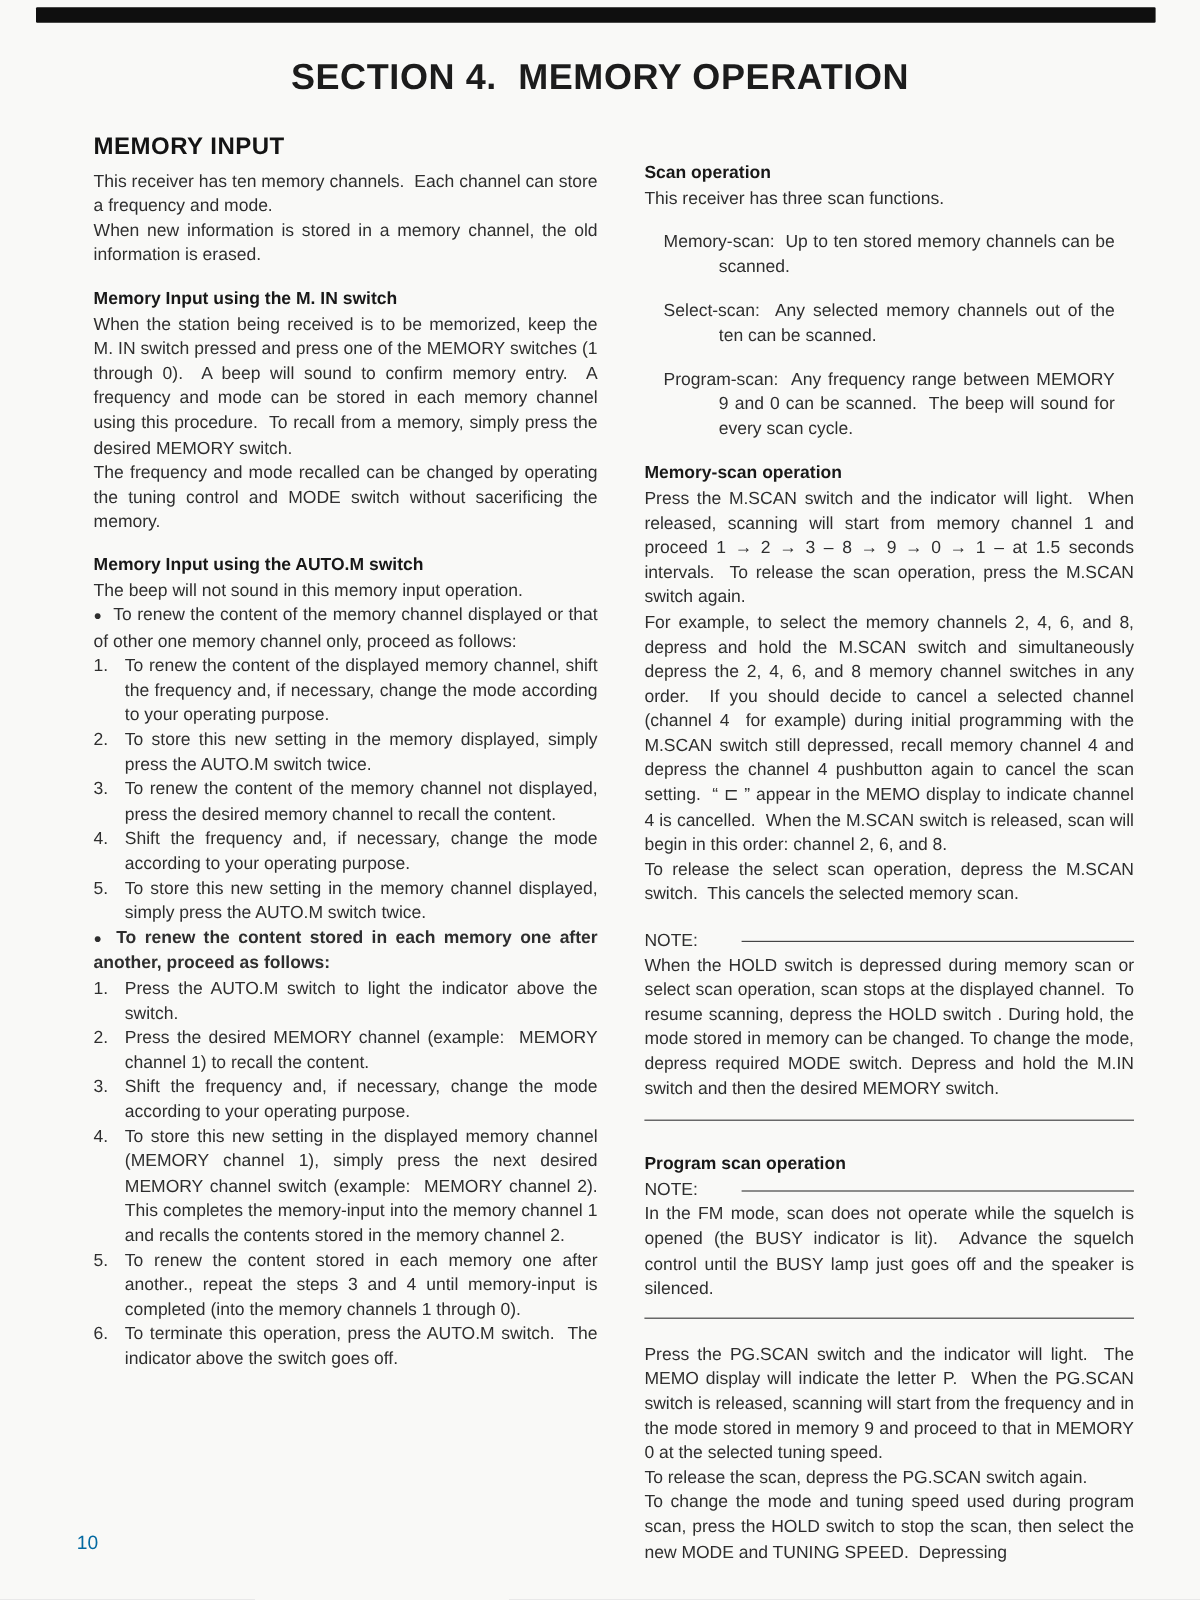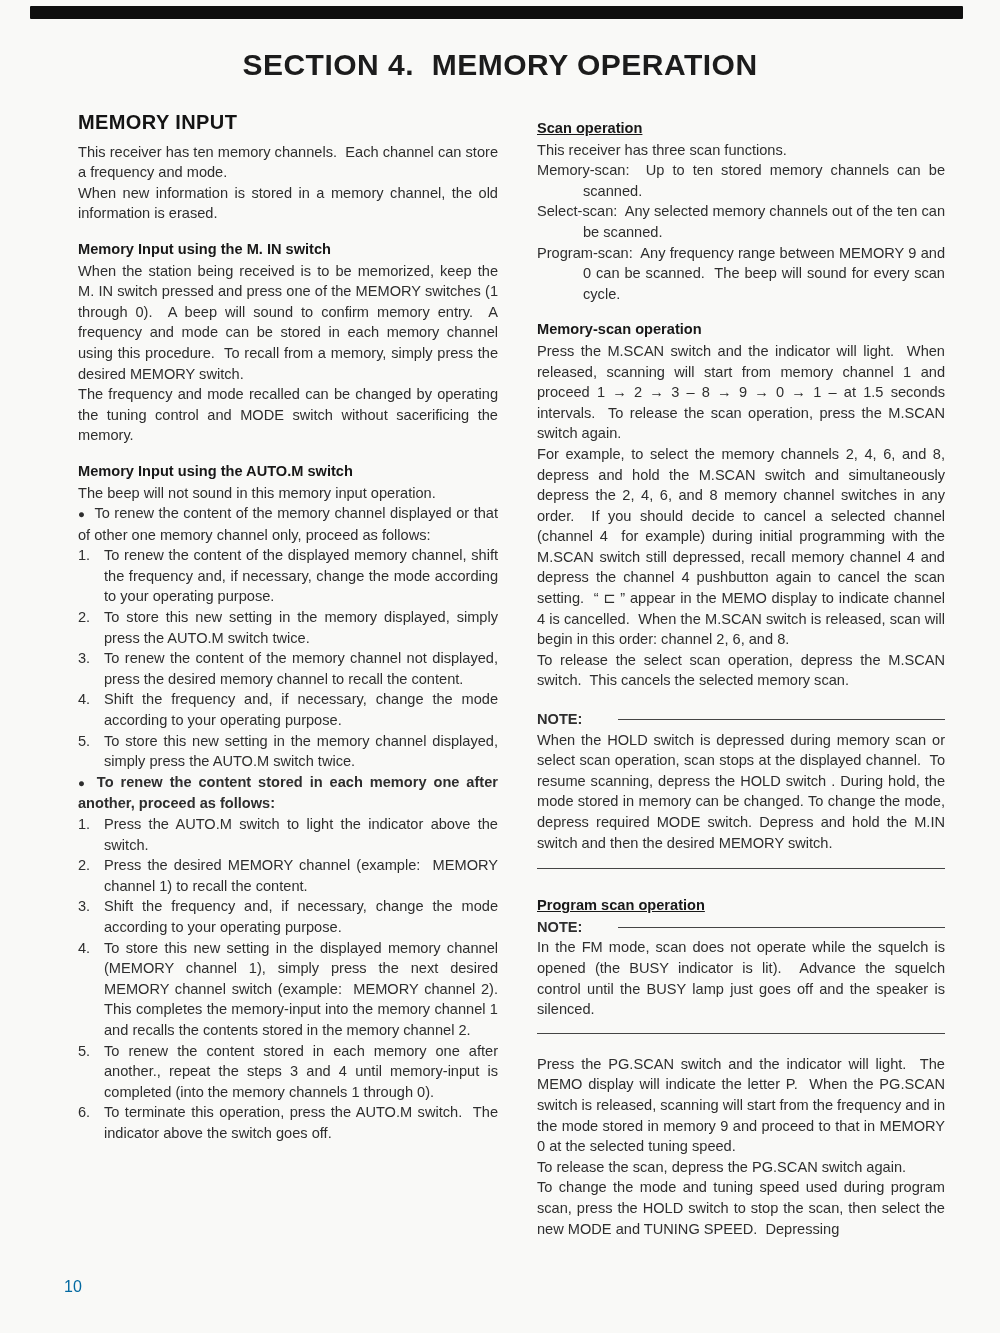--- a/index.html
+++ b/index.html
@@ -13,29 +13,29 @@
   .title{
     position:absolute;top:48px;left:0;width:100%;margin:0;text-align:center;
     font-size:30px;font-weight:700;letter-spacing:.5px;color:#1c1c1c;white-space:pre;
   }
   .col{position:absolute;font-size:14.6px;line-height:20.6px;text-align:justify;}
   .col-left{left:78px;top:112px;width:420px;}
   .col-right{left:537px;top:118px;width:408px;}
   .col p{margin:0;white-space:pre-wrap;}
   h2.sec{font-size:20px;font-weight:700;letter-spacing:.4px;color:#141414;margin:0 0 9px 0;}
   h3.sub{font-size:14.6px;font-weight:700;color:#181818;margin:15px 0 1px 0;}
-  h3.first{margin-top:0;text-decoration:underline;}
+  h3.first{margin-top:16px;}
   .li{display:flex;margin:0;}
   .li .num{flex:0 0 26px;white-space:pre;}
   .li .t{flex:1;text-align:justify;white-space:pre-wrap;}
   .bullet{margin-top:15px;}
   .bullet .b{margin-right:9px;font-size:11.5px;}
   .boldpara{font-weight:700;}
-  .def{padding-left:46px;text-indent:-46px;white-space:pre-wrap;margin:0;}
-  .note-head{display:flex;font-weight:700;margin-top:18px;gap:26px;}
+  .def{padding-left:46px;text-indent:-46px;white-space:pre-wrap;margin:16px;}
+  .note-head{display:flex;font-weight:400;margin-top:18px;gap:26px;}
   .note-head.tight{margin-top:0;}
   .note-rule{flex:1;height:0;border-top:1.5px solid #454545;margin:10px 0 0 10px;}
   .hrule{height:0;border-top:1.5px solid #454545;margin:15px 0 26px 0;}
   .hrule.mid{margin:13px 0 20px 0;}
   .pageno{position:absolute;left:64px;top:1278px;font-size:16px;color:#0369a1;}
 </style>
 </head>
 <body>
 
 <div class="page">

